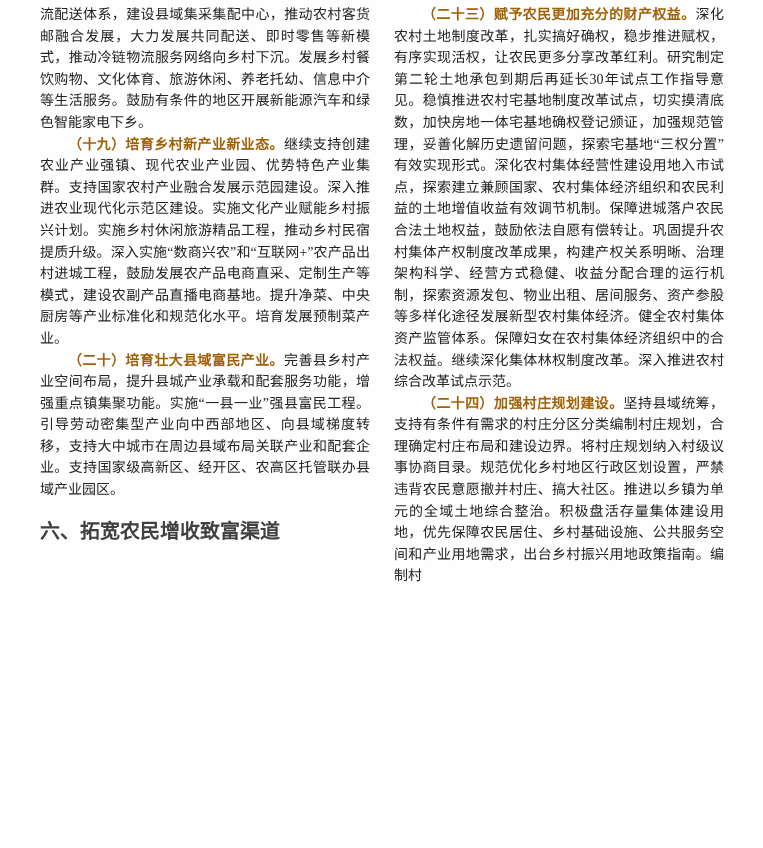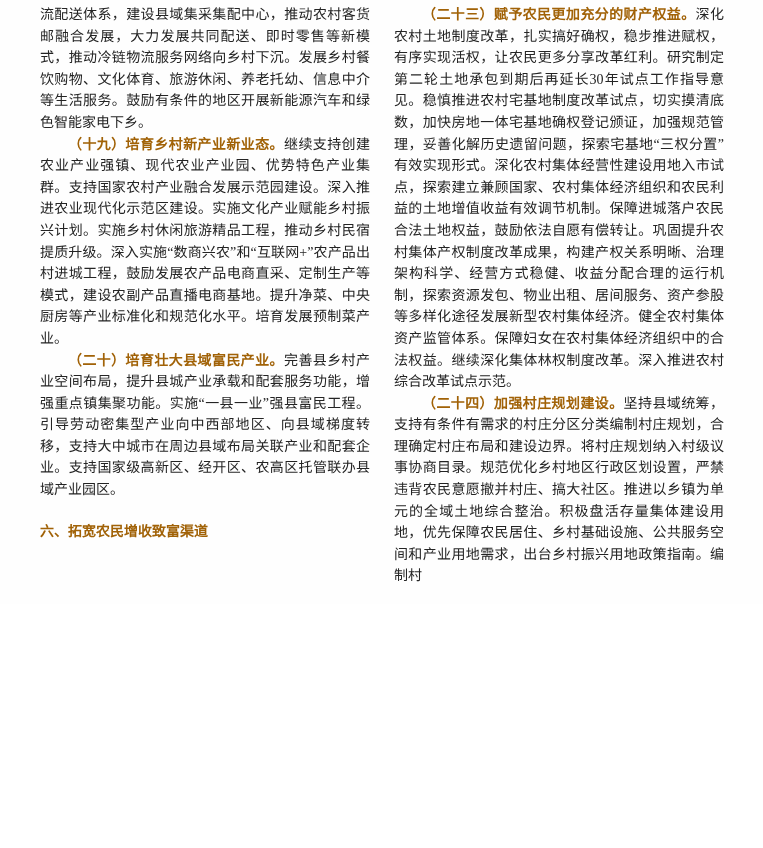--- a/index.html
+++ b/index.html
@@ -38,25 +38,25 @@
     text-indent: 0;
   }
   .lead {
     font-weight: 700;
     font-family: "Liberation Sans", "DejaVu Sans", sans-serif;
     color: #a16207;
   }
   h2.sec {
     margin: 20px 0 0 0;
     padding: 0;
-    font-size: 14px;
+    font-size: 20px;
     line-height: 21.6px;
     font-weight: 700;
     font-family: "Liberation Sans", "DejaVu Sans", sans-serif;
-    color: #a16207;
+    color: #404040;
     text-align: left;
     text-indent: 0;
   }
 </style>
 </head>
 <body>
 
 <div class="page">
   <div class="columns">
 

